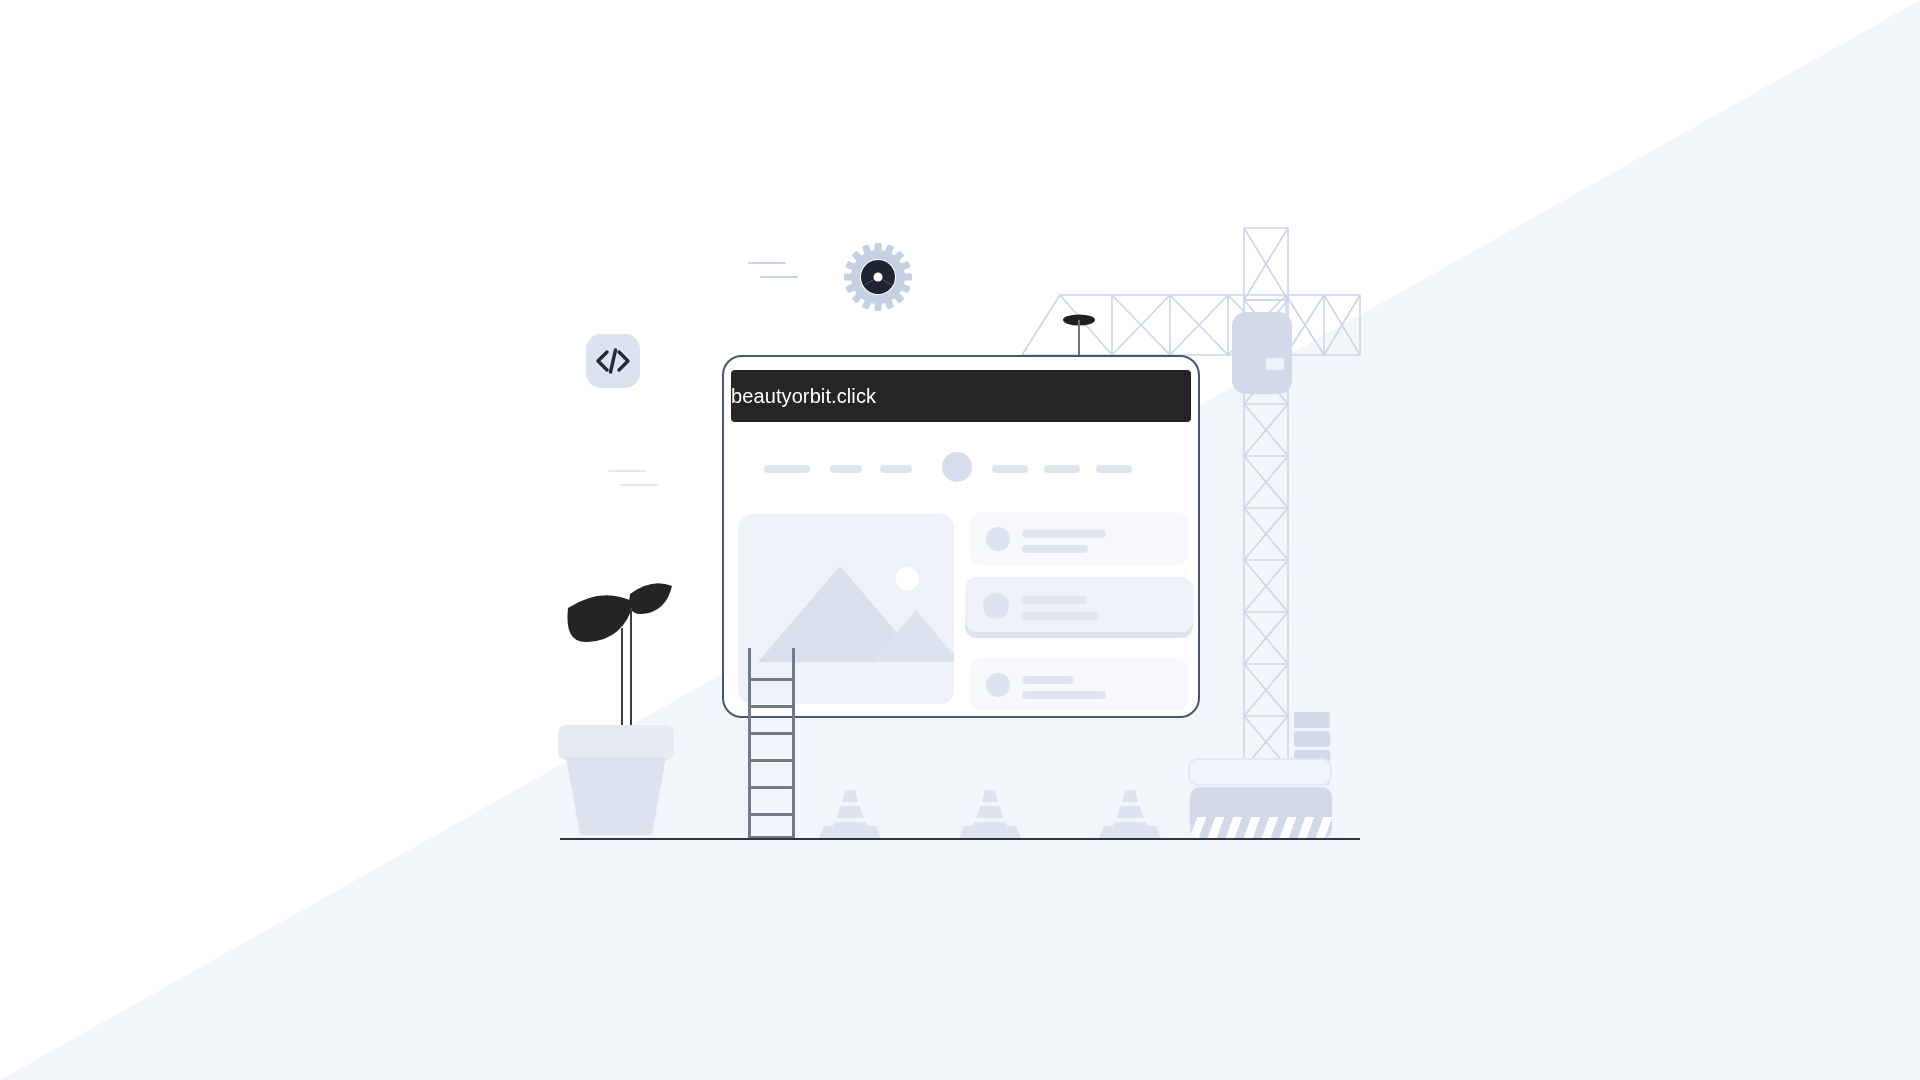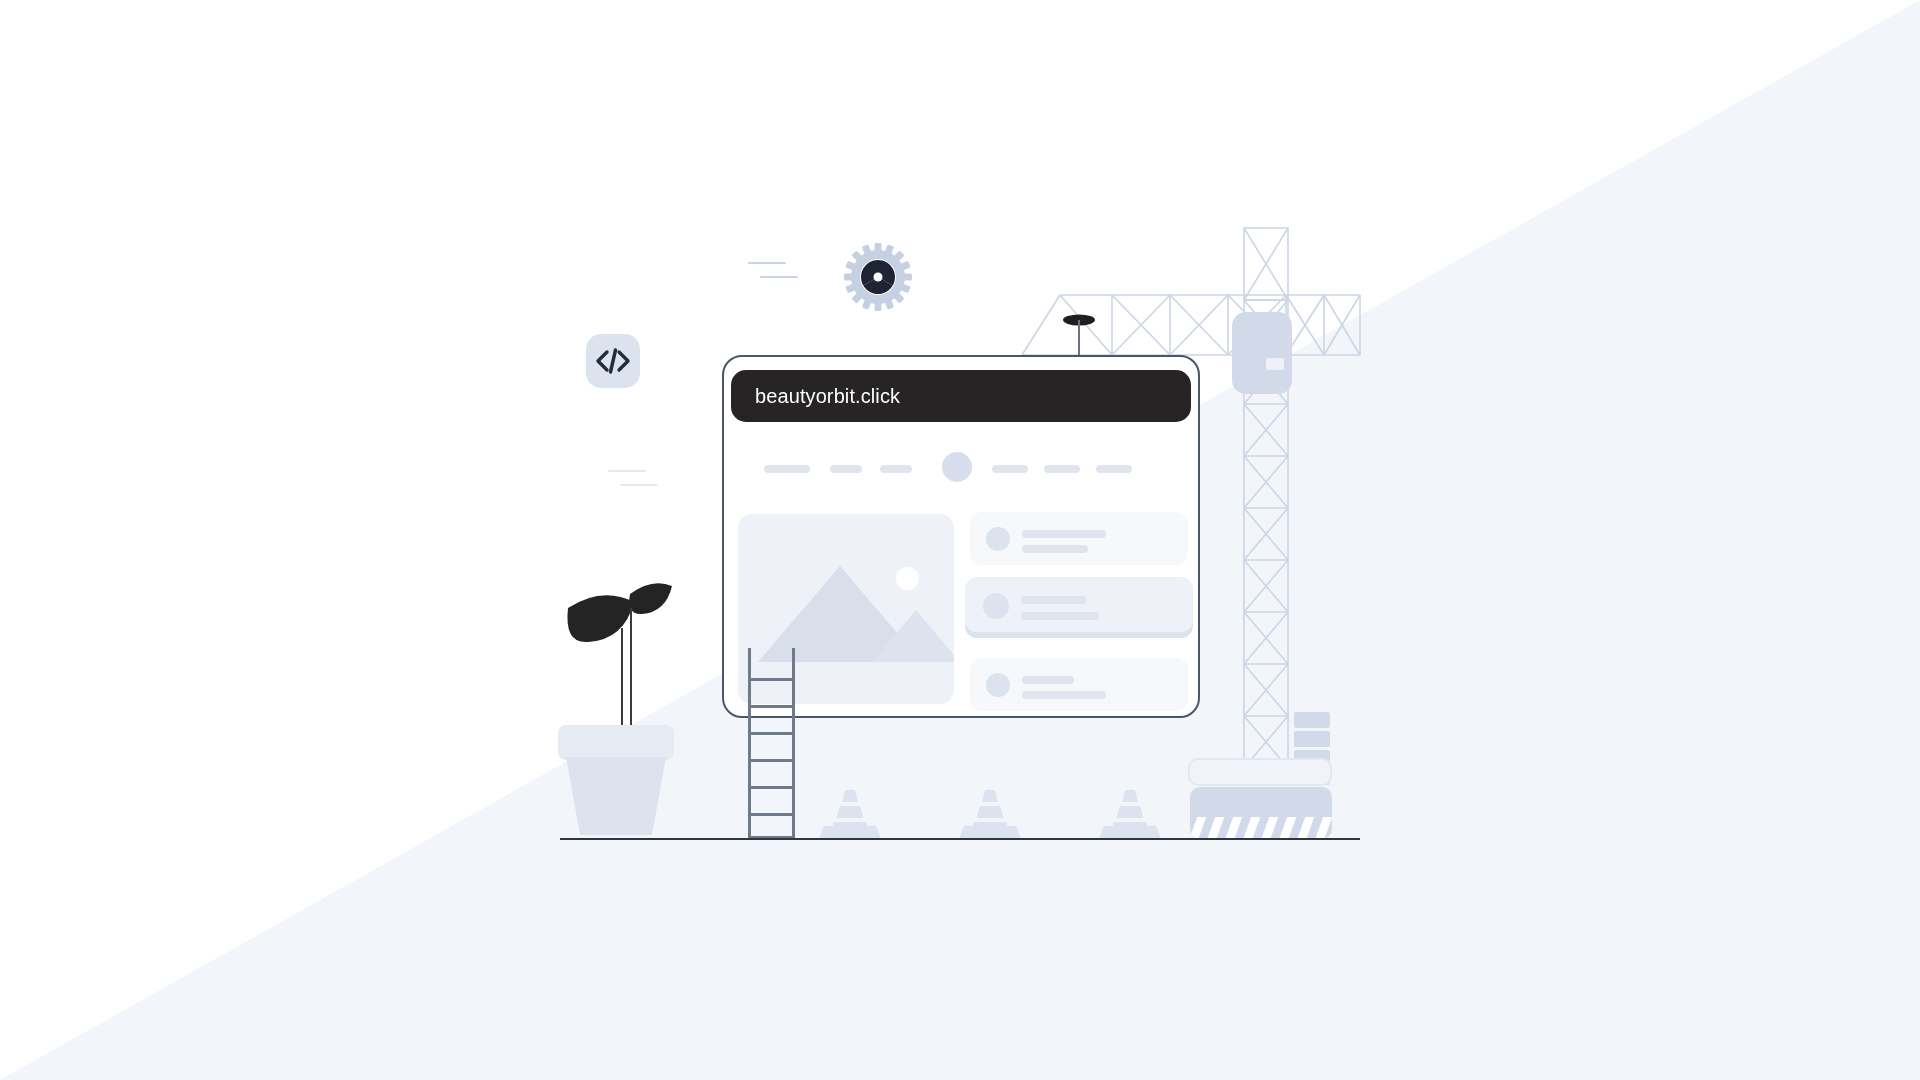--- a/index.html
+++ b/index.html
@@ -44,24 +44,23 @@
     box-sizing: border-box;
     overflow: hidden;
   }
   .urlbar {
     position: absolute;
     left: 731px;
     top: 370px;
     width: 460px;
     height: 52px;
     background: #262424;
-    border-radius: 15px;
+    border-radius: 4px;
     display: flex;
     align-items: center;
-    padding-left: 24px;
     box-sizing: border-box;
   }
   .url-text {
     color: #ffffff;
     font-size: 20px;
     letter-spacing: 0.1px;
     font-family: "Liberation Sans", sans-serif;
   }
   .skel-bar { position: absolute; background: #dfe4ee; border-radius: 4px; height: 8px; }
   .skel-circle { position: absolute; background: #d7dded; border-radius: 50%; }

